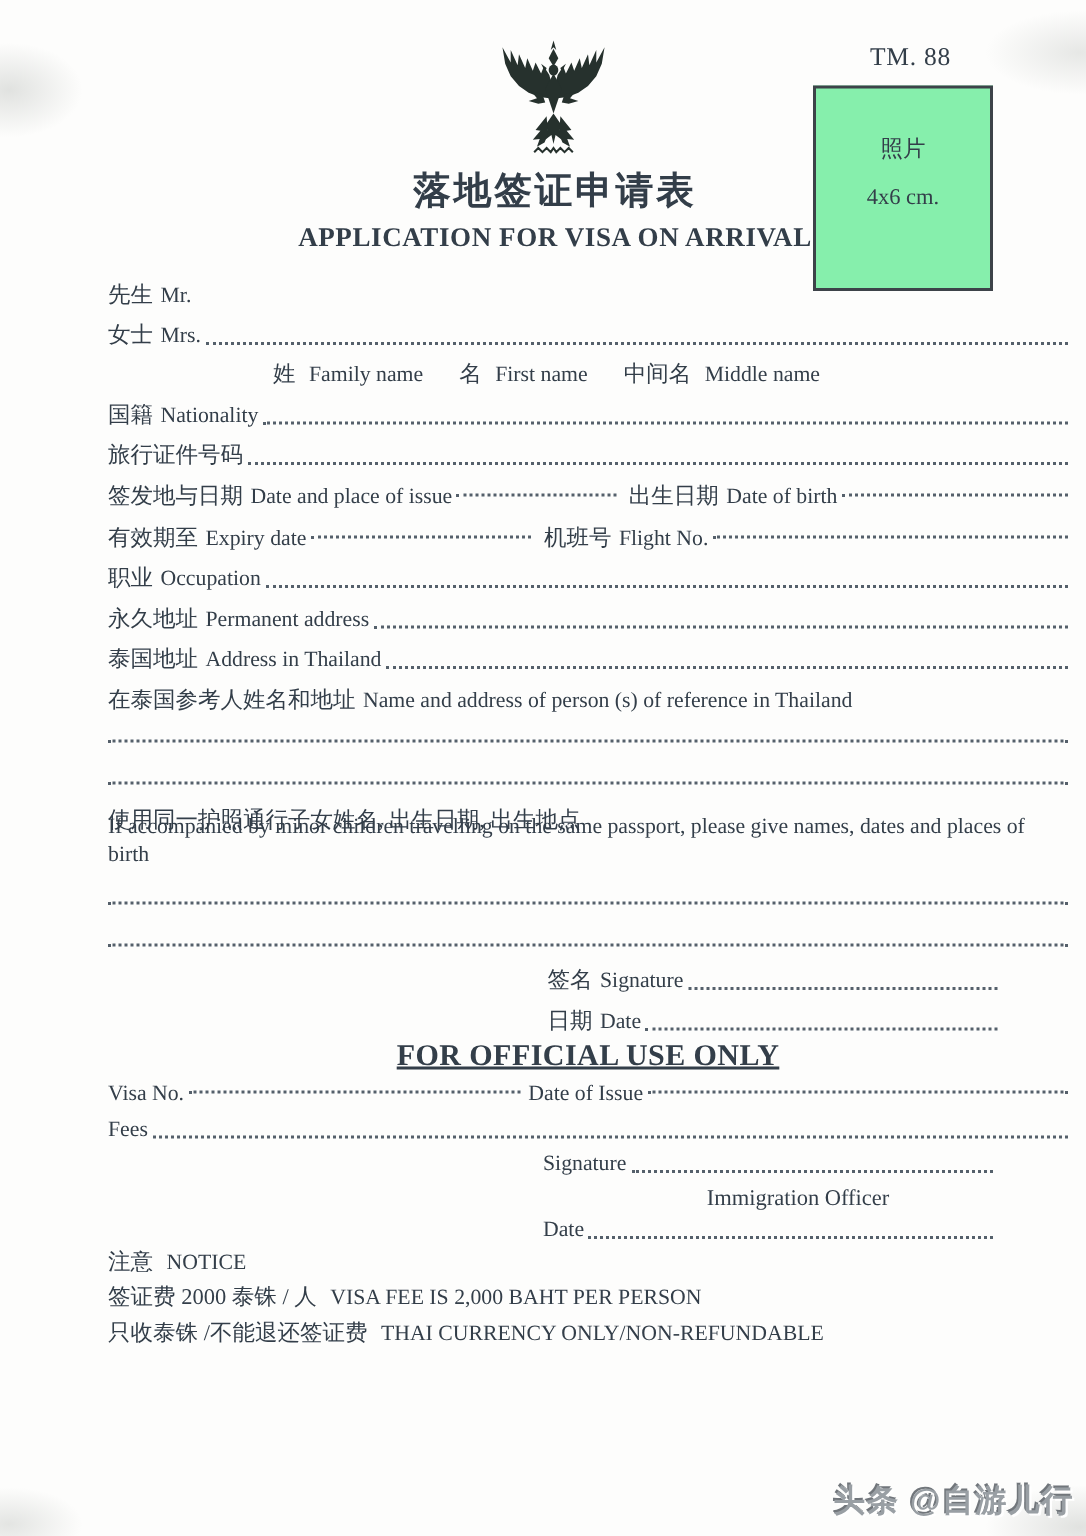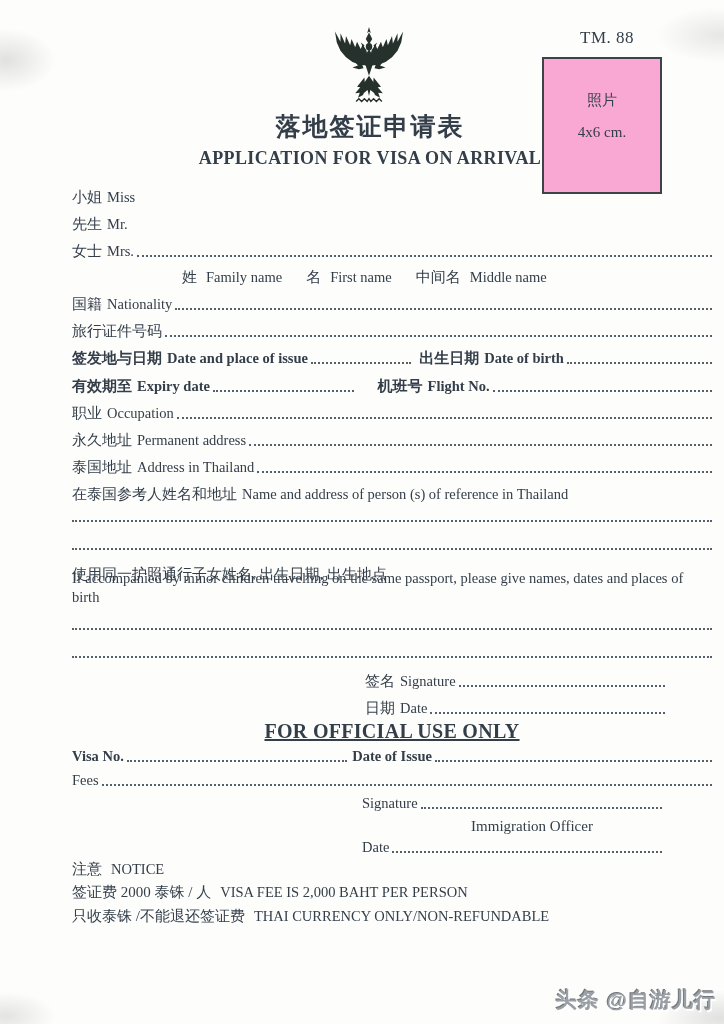--- a/index.html
+++ b/index.html
@@ -21,38 +21,38 @@
       #fdfdfc;
     position:relative;
     overflow:hidden;
   }
   .form-code{position:absolute;left:580px;top:28px;font-size:17px;letter-spacing:.5px;}
   .emblem{position:absolute;left:326px;top:26px;width:86px;height:92px;}
   .emblem svg{width:100%;height:100%;fill:var(--emblem);}
   .photo-box{
     position:absolute;left:542px;top:57px;width:120px;height:137px;
     border:2px solid #3d4349;display:flex;flex-direction:column;align-items:center;
-    padding-top:32px;gap:14px;background:#f9a8d4;
+    padding-top:32px;gap:14px;background:#86efac;
   }
   .photo-box .zh{font-size:15px;}
   .photo-box .size{font-size:15px;text-align:right;}
   .title-zh{
     position:absolute;top:110px;left:0;width:724px;text-align:center;
     font-size:25px;font-weight:700;letter-spacing:2px;transform:translateX(8px);
   }
   .title-en{
     position:absolute;top:148px;left:0;width:724px;text-align:center;
     font-size:18px;font-weight:700;letter-spacing:.4px;transform:translateX(8px);
   }
   .form-area{position:absolute;left:72px;top:180px;width:640px;}
   .row{display:flex;align-items:flex-end;}
   .zh{font-size:15px;line-height:1.25;}
   .en{font-size:14.5px;margin-left:5px;line-height:1.3;}
   .dots{flex:1;height:0;border-bottom:2px dotted var(--dots);margin:0 0 4px 3px;}
-  .seg{display:flex;align-items:flex-end;font-weight:bold;}
+  .seg{display:flex;align-items:center;}
   .h27{height:27px}.h26{height:26px}.h28{height:28px}.h22{height:22px}
   .h30{height:30px}.h23{height:23px}.h29{height:29px}.h24{height:24px}
   .sublabels{display:flex;gap:24px;padding-left:110px;}
   .sub{white-space:nowrap;}
   .sig-row{margin-left:293px;margin-right:47px;}
   .off-head-zh{height:38px;display:flex;align-items:flex-end;justify-content:center;
     font-size:21px;font-weight:700;letter-spacing:2px;}
   .off-head-en{height:25px;display:flex;align-items:flex-end;justify-content:center;
     font-size:20px;font-weight:700;letter-spacing:.3px;text-decoration:underline;}
   .off-sig{margin-left:290px;margin-right:50px;}
@@ -95,24 +95,20 @@
 <div class="photo-box">
   <span class="zh">照片</span>
   <span class="size">4x6 cm.</span>
 </div>
 
 <h1 class="title-zh">落地签证申请表</h1>
 <h2 class="title-en">APPLICATION FOR VISA ON ARRIVAL</h2>
 
 <div class="form-area">
 
-  <div class="row h27">
-    <span class="zh">小姐</span>
-    <span class="en">Miss</span>
-  </div>
 
   <div class="row h27">
     <span class="zh">先生</span>
     <span class="en">Mr.</span>
   </div>
 
   <div class="row h27">
     <span class="zh">女士</span>
     <span class="en">Mrs.</span>
     <span class="dots"></span>
@@ -157,21 +153,21 @@
     </span>
   </div>
 
   <div class="row h28">
     <span class="seg" style="width:44%">
       <span class="zh">有效期至</span>
       <span class="en">Expiry date</span>
       <span class="dots"></span>
     </span>
     <span class="seg" style="flex:1">
-      <span class="zh" style="margin-left:24px">机班号</span>
+      <span class="zh" style="margin-left:9px">机班号</span>
       <span class="en">Flight No.</span>
       <span class="dots"></span>
     </span>
   </div>
 
   <div class="row h27">
     <span class="zh">职业</span>
     <span class="en">Occupation</span>
     <span class="dots"></span>
   </div>

